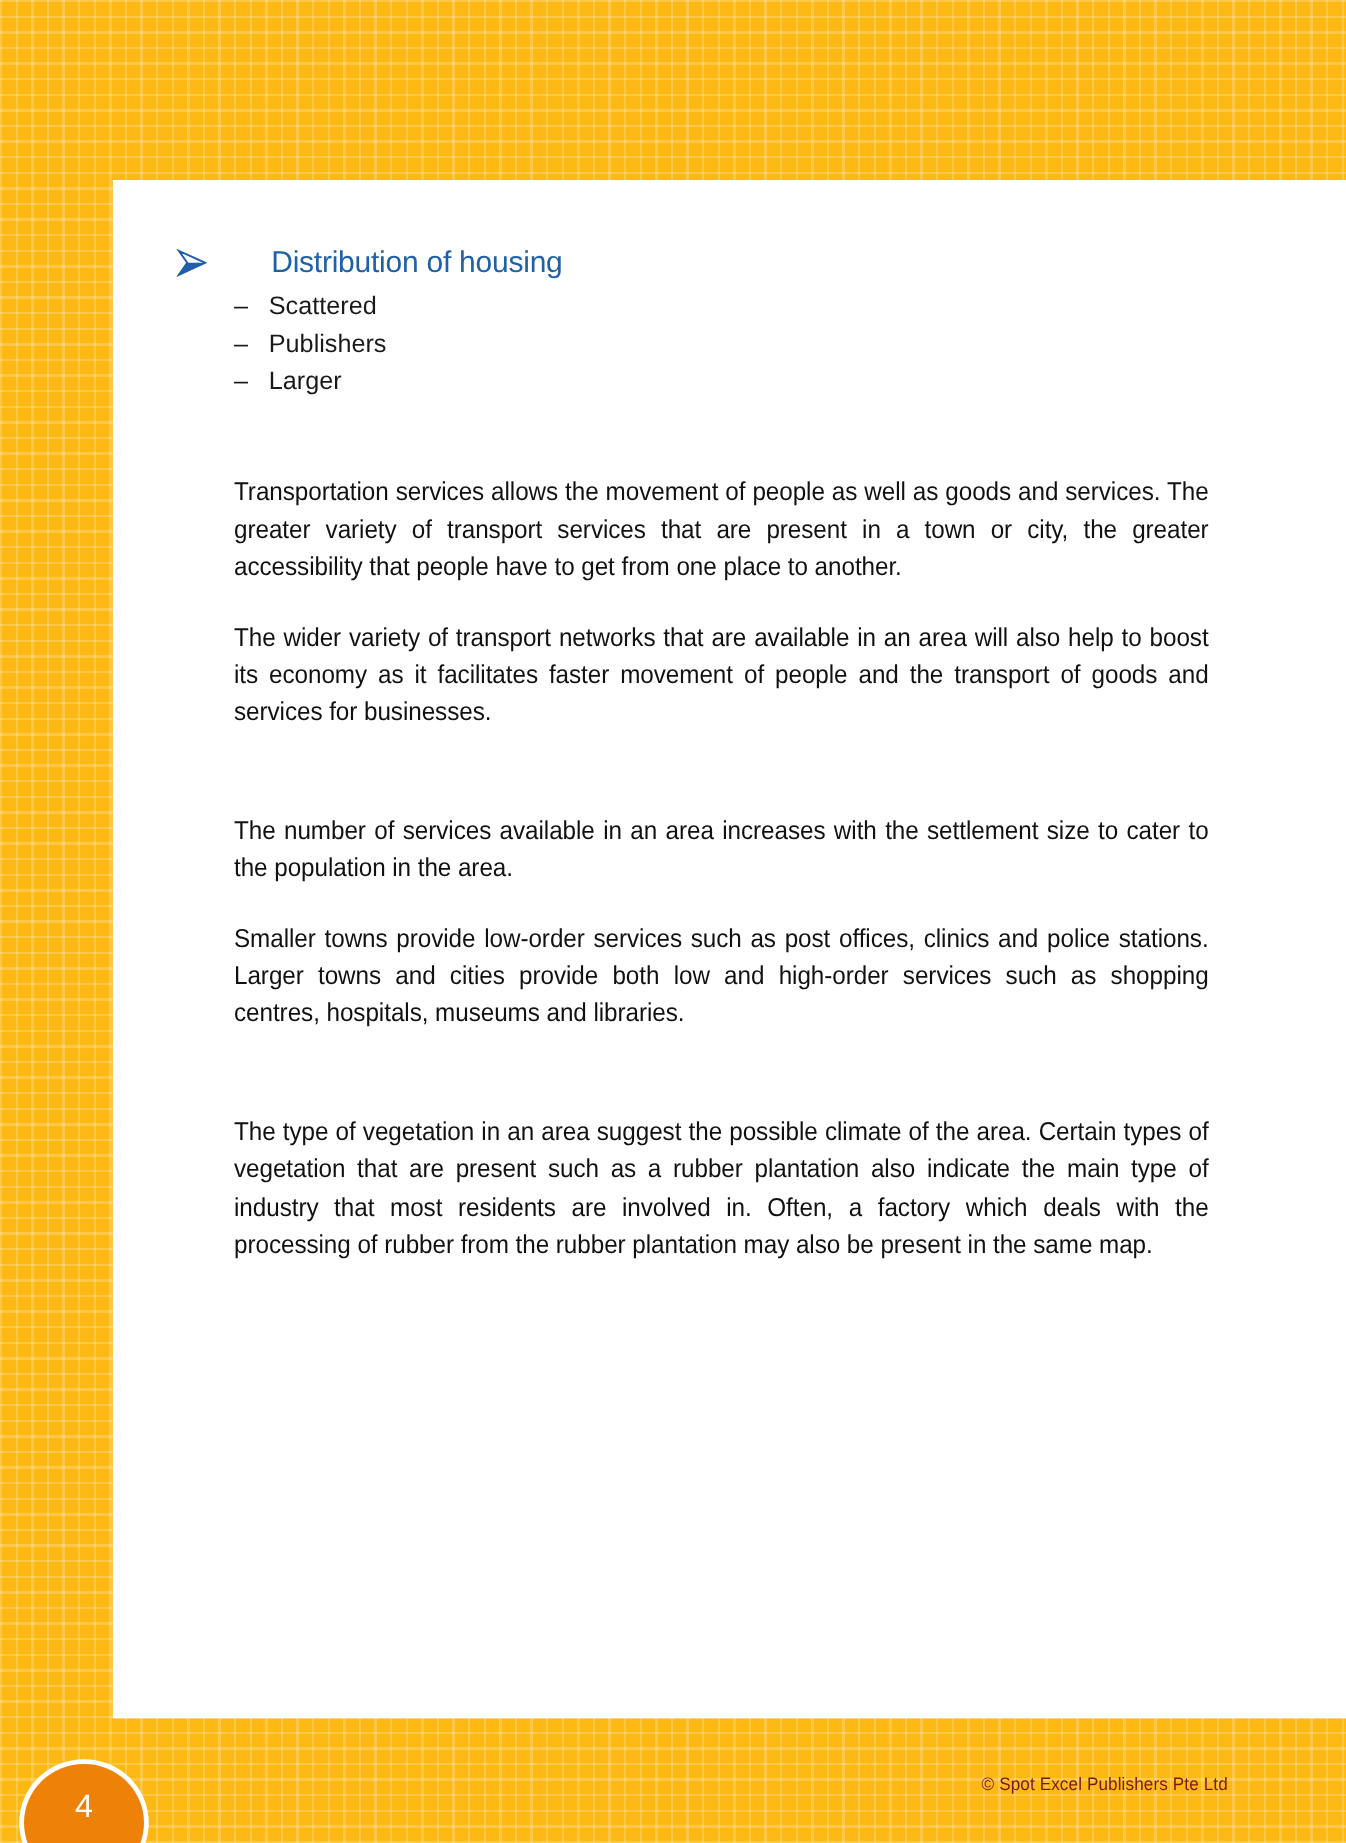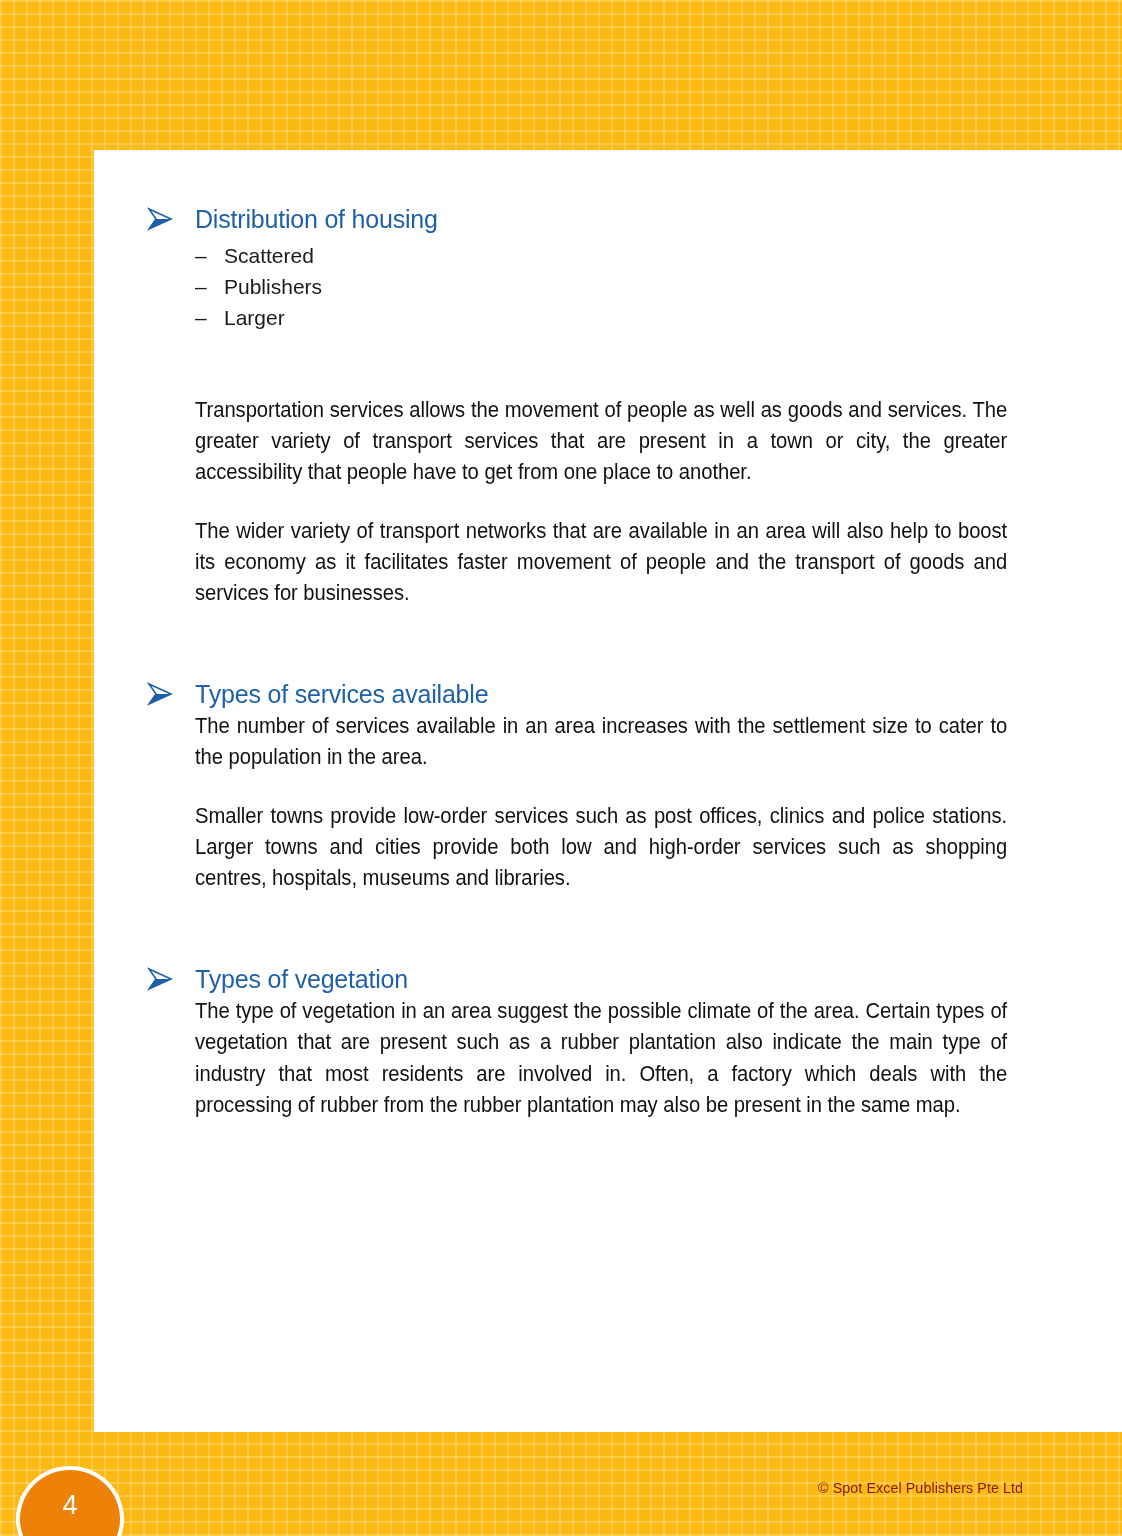--- a/index.html
+++ b/index.html
@@ -70,20 +70,21 @@
   .bullet-arrow svg { display: block; }
 
   .heading {
     font-family: "Liberation Sans", sans-serif;
     font-size: 25px;
     line-height: 34px;
     color: #1F61A8;
     font-weight: 400;
     letter-spacing: -0.2px;
     white-space: nowrap;
+    margin-left: 31px;
   }
 
   .sub-list {
     margin: 0;
     padding: 0;
     list-style: none;
   }
   .sub-item {
     position: relative;
     font-family: "Liberation Sans", sans-serif;
@@ -195,47 +196,27 @@
       <div class="gap-md"></div>
 
       <div class="section">
         <p class="para">Transportation services allows the movement of people as well as goods and services. The greater variety of transport services that are present in a town or city, the greater accessibility that people have to get from one place to another.</p>
         <p class="para">The wider variety of transport networks that are available in an area will also help to boost its economy as it facilitates faster movement of people and the transport of goods and services for businesses.</p>
       </div>
 
       <div class="gap-lg"></div>
 
       <div class="section">
-        <div class="heading-row">
-          <span class="bullet-arrow">
-            <svg width="26" height="24" viewBox="0 0 26 24" aria-hidden="true">
-              <path d="M2 2 L24 12 L2 22 L9 12 Z" fill="#1F5FA8"></path>
-              <path d="M2 2 L24 12 L9 12 Z" fill="#FFFFFF"></path>
-              <path d="M2 2 L24 12 L2 22 L9 12 Z" fill="none" stroke="#1F5FA8" stroke-width="1.6" stroke-linejoin="miter"></path>
-            </svg>
-          </span>
-          <div class="heading">Types of services available</div>
-        </div>
         <p class="para">The number of services available in an area increases with the settlement size to cater to the population in the area.</p>
         <p class="para">Smaller towns provide low-order services such as post offices, clinics and police stations. Larger towns and cities provide both low and high-order services such as shopping centres, hospitals, museums and libraries.</p>
       </div>
 
       <div class="gap-lg"></div>
 
       <div class="section">
-        <div class="heading-row">
-          <span class="bullet-arrow">
-            <svg width="26" height="24" viewBox="0 0 26 24" aria-hidden="true">
-              <path d="M2 2 L24 12 L2 22 L9 12 Z" fill="#1F5FA8"></path>
-              <path d="M2 2 L24 12 L9 12 Z" fill="#FFFFFF"></path>
-              <path d="M2 2 L24 12 L2 22 L9 12 Z" fill="none" stroke="#1F5FA8" stroke-width="1.6" stroke-linejoin="miter"></path>
-            </svg>
-          </span>
-          <div class="heading">Types of vegetation</div>
-        </div>
         <p class="para">The type of vegetation in an area suggest the possible climate of the area. Certain types of vegetation that are present such as a rubber plantation also indicate the main type of industry that most residents are involved in. Often, a factory which deals with the processing of rubber from the rubber plantation may also be present in the same map.</p>
       </div>
 
     </div>
   </div>
 
   <div id="copyright">© Spot Excel Publishers Pte Ltd</div>
 
   <div id="page-number-badge">
     <span class="num">4</span>

